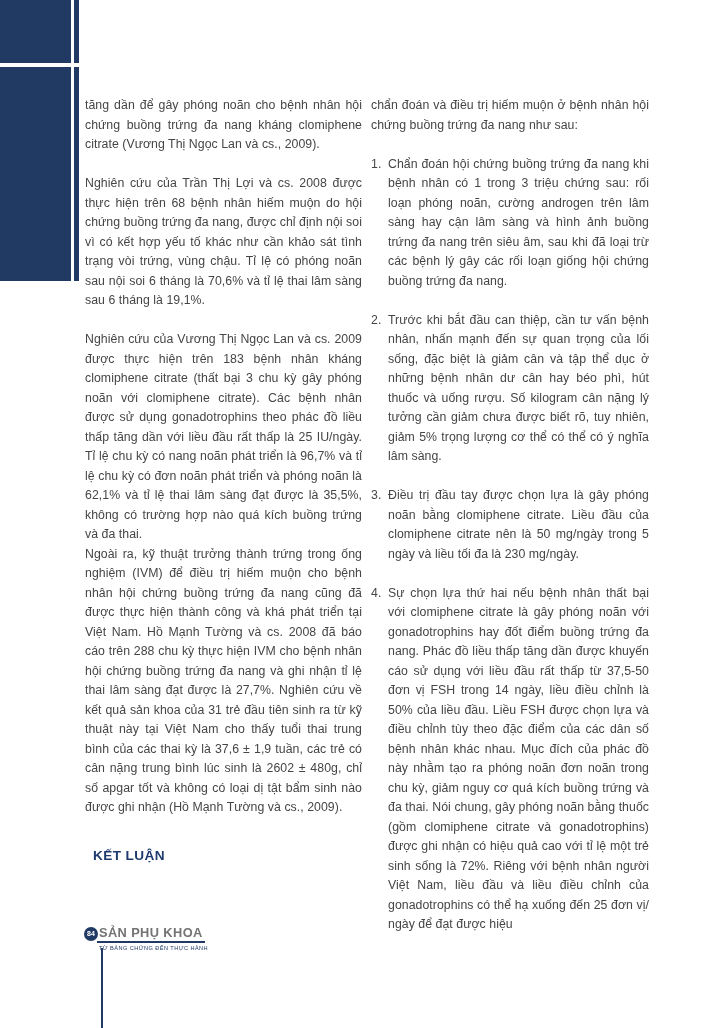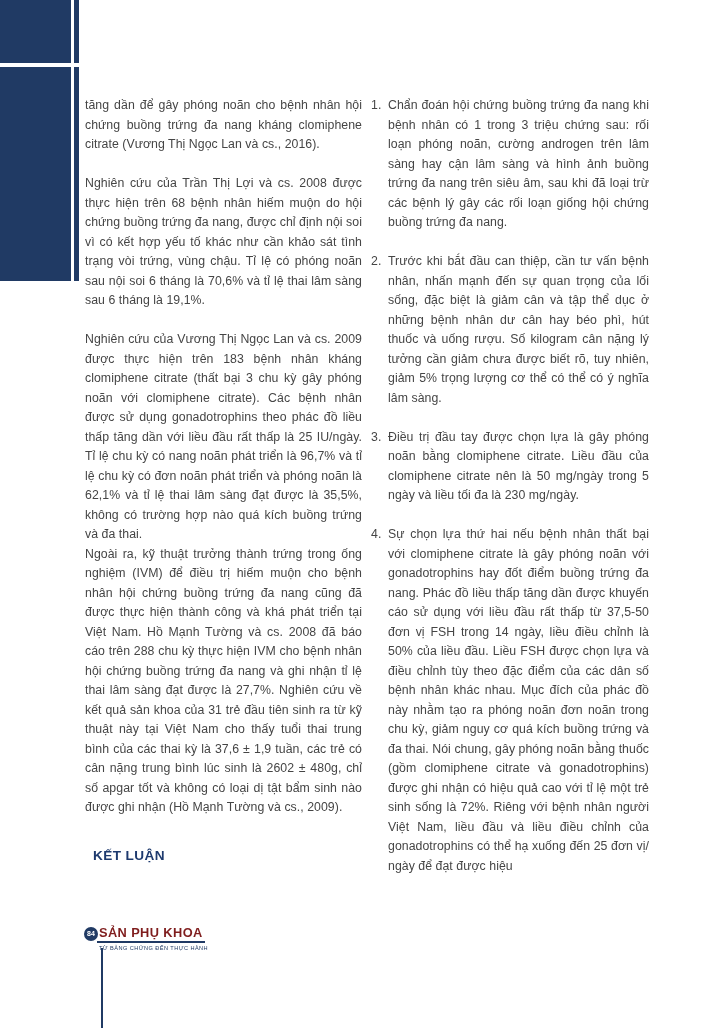--- a/index.html
+++ b/index.html
@@ -33,47 +33,48 @@
   .list-text { flex:1; text-align:justify; }
 
   
   .page-badge {
     position:absolute; left:84px; top:927px; width:14px; height:14px;
     border-radius:50%; background:#203a64; color:#ffffff;
     font-size:7px; font-weight:bold; line-height:14px; text-align:center; z-index:2;
   }
   .brand { position:absolute; left:97px; top:923px; z-index:1; }
   .brand-title {
-    display:inline-block; color:#7f1d1d; font-weight:bold; font-size:12.8px;
+    display:inline-block; color:#737373; font-weight:bold; font-size:12.8px;
     letter-spacing:0.4px; border-bottom:2.5px solid #203a64; padding:0 2px 1px 2px;
   }
   .brand-tagline {
     color:#203a64; font-size:5.6px; letter-spacing:0.45px; margin-top:1.5px; padding-left:2px;
   }
   .footer-rule { position:absolute; left:101px; top:948px; width:2px; height:80px; background:#203a64; }
 </style>
 </head>
 <body>
 
 <div class="page">
 
   <div class="deco-block">
     <div class="deco-hline"></div>
     <div class="deco-vline"></div>
   </div>
 
   <div class="col col-left">
-    <p>tăng dần để gây phóng noãn cho bệnh nhân hội chứng buồng trứng đa nang kháng clomiphene citrate (Vương Thị Ngọc Lan và cs., 2016).</p>
+    <p>tăng dần để gây phóng noãn cho bệnh nhân hội chứng buồng trứng đa nang kháng clomiphene citrate (Vương Thị Ngọc Lan và cs., 2009).</p>
     <p>Nghiên cứu của Trần Thị Lợi và cs. 2008 được thực hiện trên 68 bệnh nhân hiếm muộn do hội chứng buồng trứng đa nang, được chỉ định nội soi vì có kết hợp yếu tố khác như cần khảo sát tình trạng vòi trứng, vùng chậu. Tỉ lệ có phóng noãn sau nội soi 6 tháng là 70,6% và tỉ lệ thai lâm sàng sau 6 tháng là 19,1%.</p>
     <p class="tight">Nghiên cứu của Vương Thị Ngọc Lan và cs. 2009 được thực hiện trên 183 bệnh nhân kháng clomiphene citrate (thất bại 3 chu kỳ gây phóng noãn với clomiphene citrate). Các bệnh nhân được sử dụng gonadotrophins theo phác đồ liều thấp tăng dần với liều đầu rất thấp là 25 IU/ngày. Tỉ lệ chu kỳ có nang noãn phát triển là 96,7% và tỉ lệ chu kỳ có đơn noãn phát triển và phóng noãn là 62,1% và tỉ lệ thai lâm sàng đạt được là 35,5%, không có trường hợp nào quá kích buồng trứng và đa thai.</p>
     <p class="tight">Ngoài ra, kỹ thuật trưởng thành trứng trong ống nghiệm (IVM) để điều trị hiếm muộn cho bệnh nhân hội chứng buồng trứng đa nang cũng đã được thực hiện thành công và khá phát triển tại Việt Nam. Hồ Mạnh Tường và cs. 2008 đã báo cáo trên 288 chu kỳ thực hiện IVM cho bệnh nhân hội chứng buồng trứng đa nang và ghi nhận tỉ lệ thai lâm sàng đạt được là 27,7%. Nghiên cứu về kết quả sản khoa của 31 trẻ đầu tiên sinh ra từ kỹ thuật này tại Việt Nam cho thấy tuổi thai trung bình của các thai kỳ là 37,6 ± 1,9 tuần, các trẻ có cân nặng trung bình lúc sinh là 2602 ± 480g, chỉ số apgar tốt và không có loại dị tật bẩm sinh nào được ghi nhận (Hồ Mạnh Tường và cs., 2009).</p>
     <div class="heading">KẾT LUẬN</div>
   </div>
 
   <div class="col col-right">
+    <p>chẩn đoán và điều trị hiếm muộn ở bệnh nhân hội chứng buồng trứng đa nang như sau:</p>
 
     <div class="list-item">
       <span class="list-num">1.</span>
       <span class="list-text">Chẩn đoán hội chứng buồng trứng đa nang khi bệnh nhân có 1 trong 3 triệu chứng sau: rối loạn phóng noãn, cường androgen trên lâm sàng hay cận lâm sàng và hình ảnh buồng trứng đa nang trên siêu âm, sau khi đã loại trừ các bệnh lý gây các rối loạn giống hội chứng buồng trứng đa nang.</span>
     </div>
     <div class="list-item">
       <span class="list-num">2.</span>
       <span class="list-text">Trước khi bắt đầu can thiệp, cần tư vấn bệnh nhân, nhấn mạnh đến sự quan trọng của lối sống, đặc biệt là giảm cân và tập thể dục ở những bệnh nhân dư cân hay béo phì, hút thuốc và uống rượu. Số kilogram cân nặng lý tưởng cần giảm chưa được biết rõ, tuy nhiên, giảm 5% trọng lượng cơ thể có thể có ý nghĩa lâm sàng.</span>
     </div>
     <div class="list-item">

